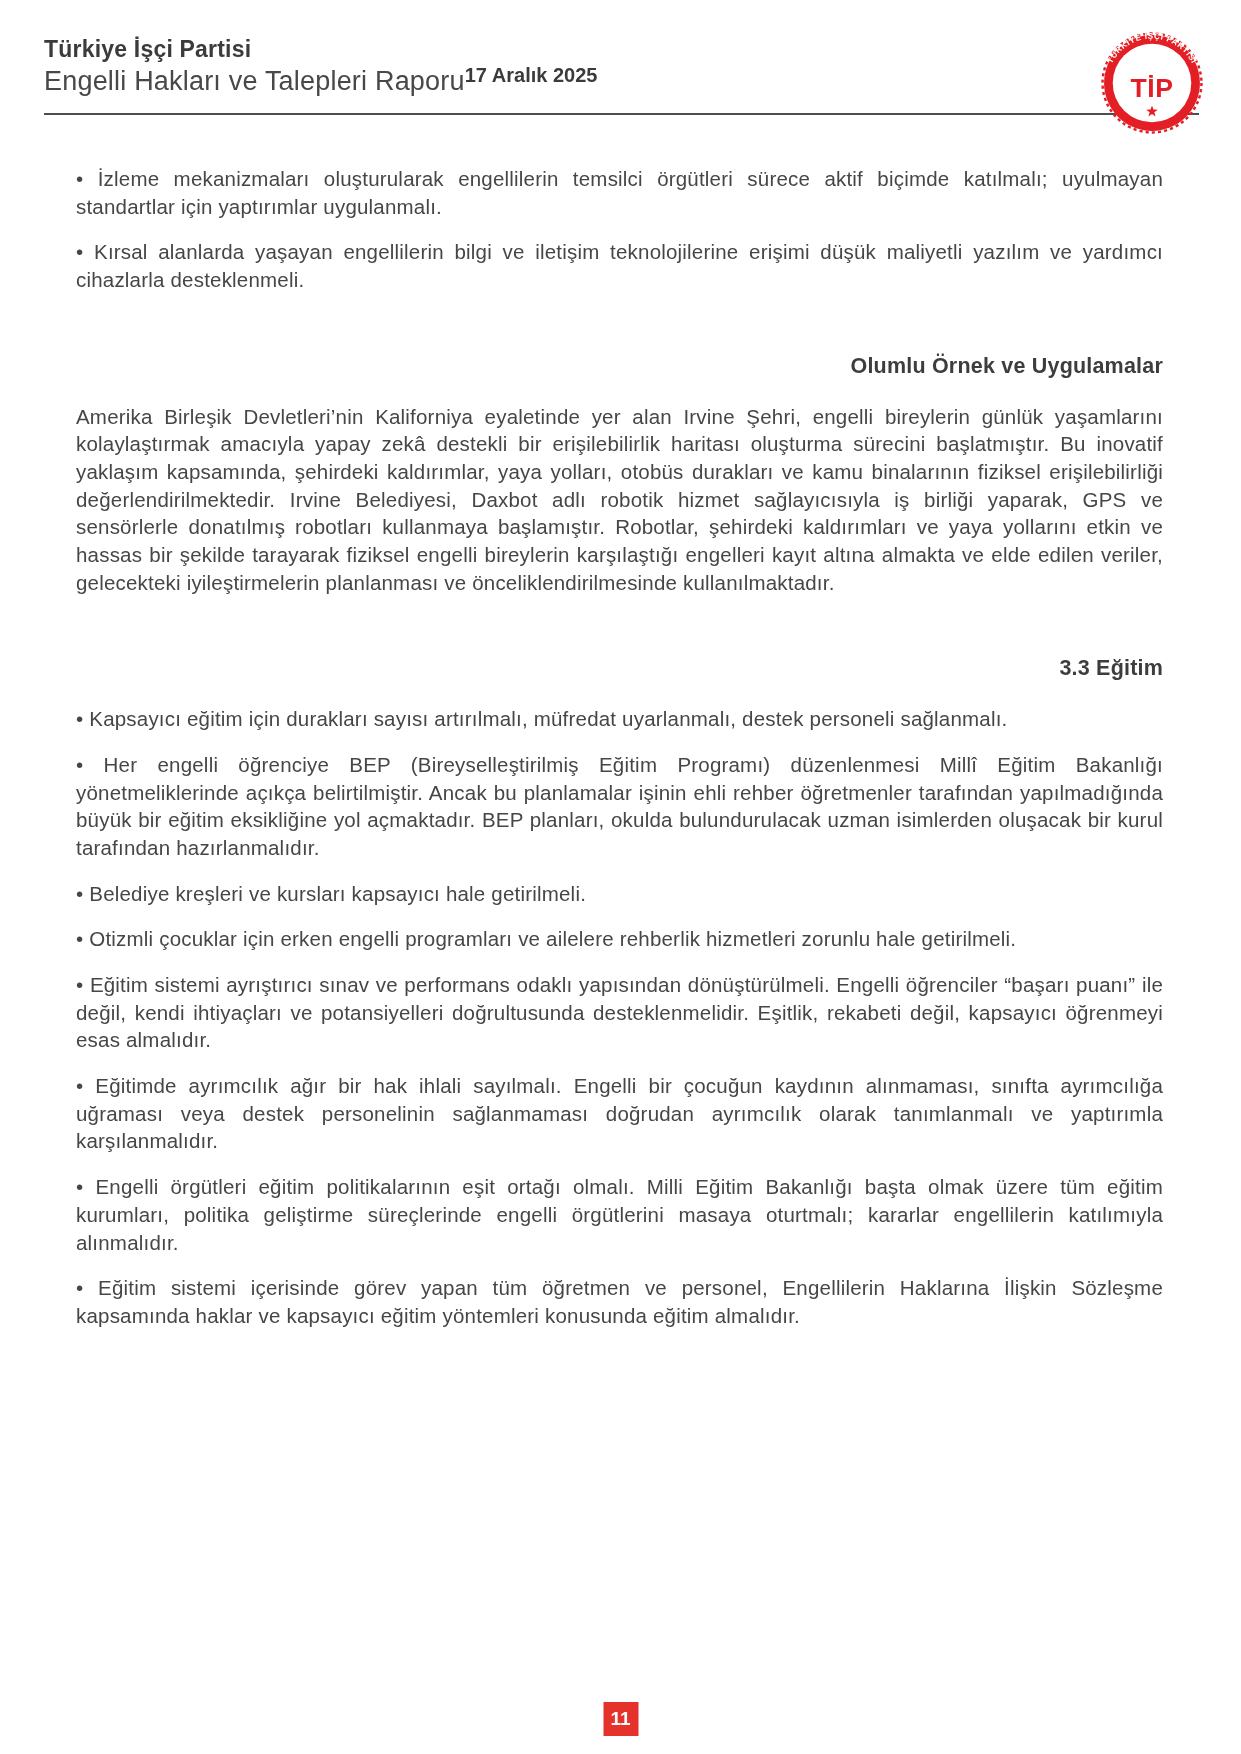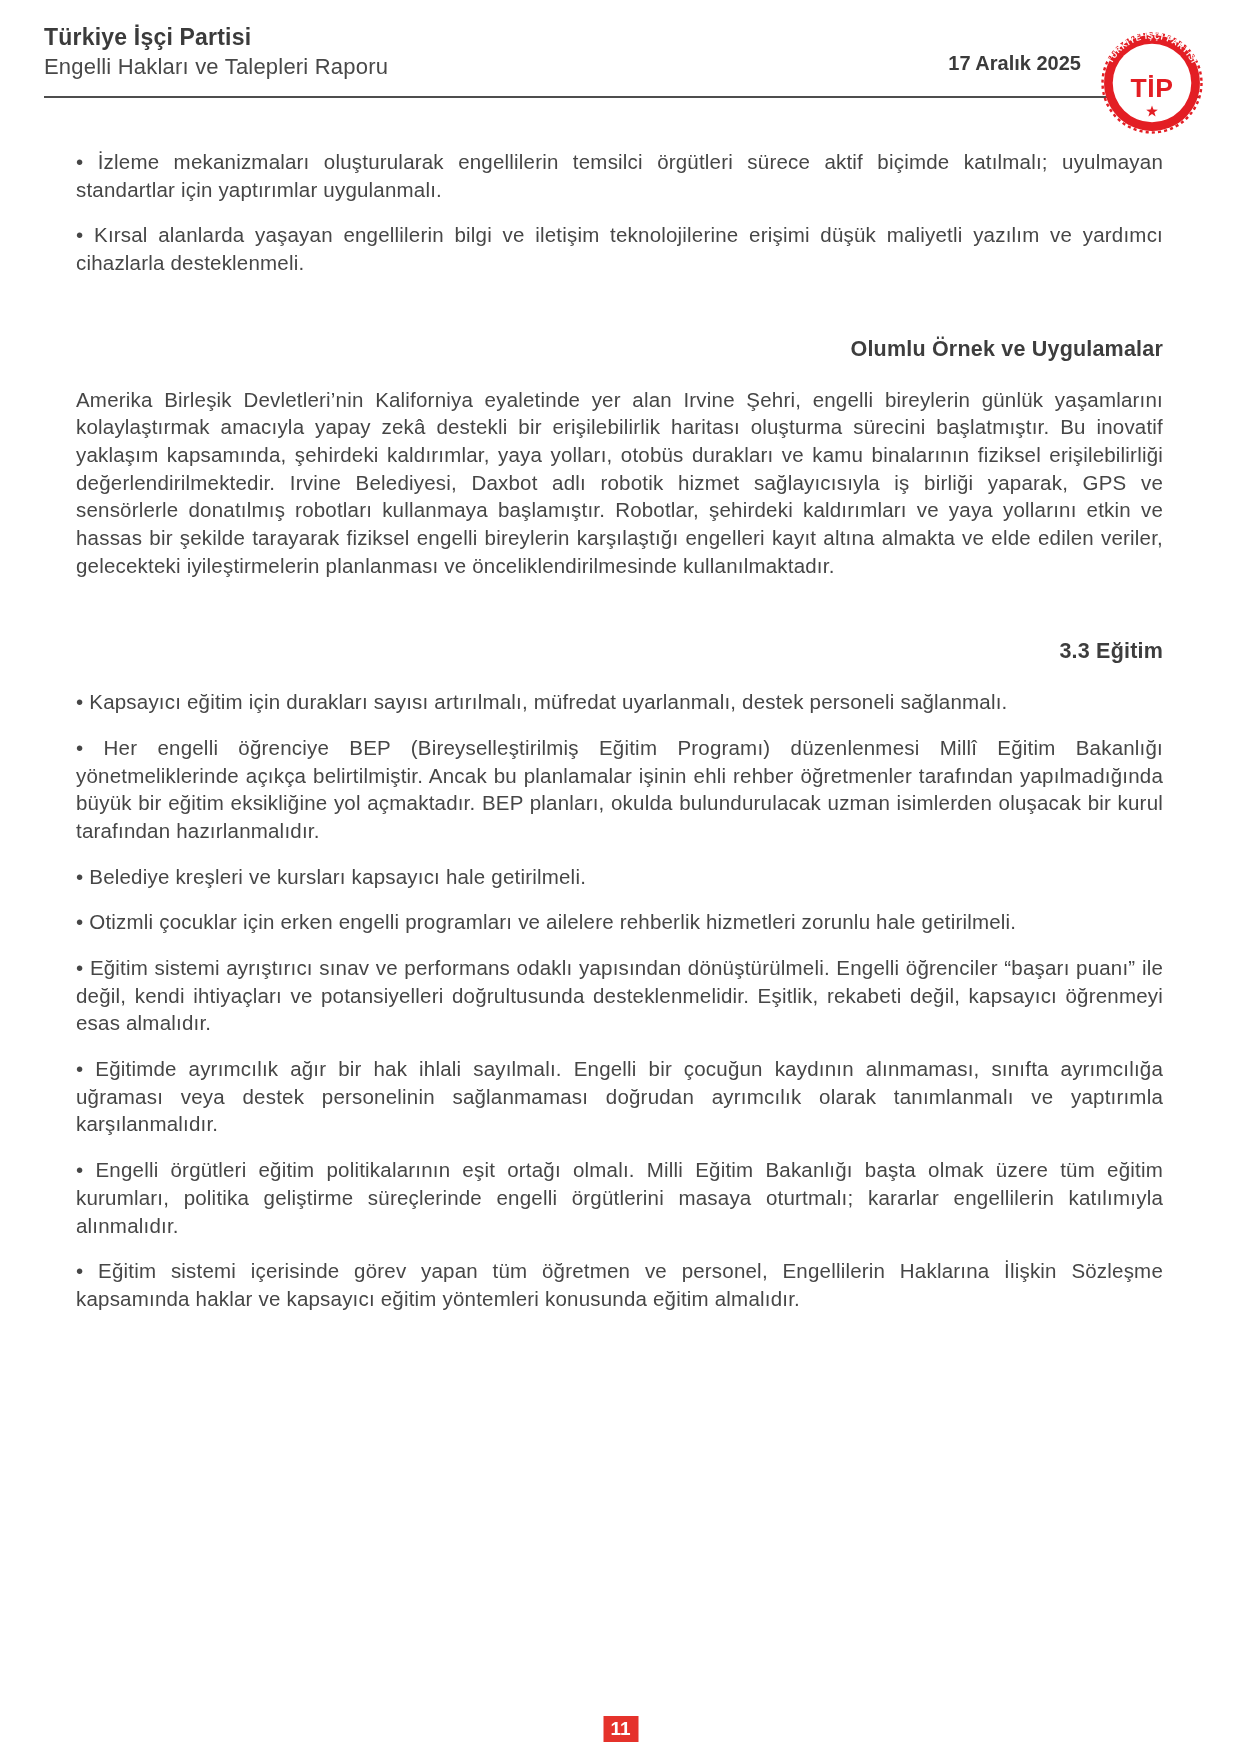--- a/index.html
+++ b/index.html
@@ -10,33 +10,32 @@
     margin: 0 auto;
     background: #ffffff;
     font-family: "Liberation Sans", sans-serif;
     color: #454545;
     overflow: hidden;
     box-sizing: border-box;
   }
   
   .header {
     display: flex;
-    justify-content: space-between;
     align-items: flex-start;
-    padding: 24px 160px 0 44px;
+    padding: 36px 160px 0 44px;
   }
   .party-name {
     font-size: 23px;
     font-weight: bold;
     color: #3b3b3b;
     letter-spacing: 0.2px;
     margin-bottom: 3px;
   }
   .report-title {
-    font-size: 22px;
+    font-size: 27px;
     color: #484848;
     letter-spacing: 0.2px;
   }
   .header-date {
     font-size: 20px;
     font-weight: bold;
     color: #3b3b3b;
     margin-top: 28px;
     white-space: nowrap;
   }
@@ -67,24 +66,24 @@
     font-size: 21.5px;
     font-weight: bold;
     color: #3d3d3d;
     margin: 58px 0 22px 0;
     text-align: right;
   }
   
   .page-number {
     position: absolute;
     left: 50%;
-    bottom: 12px;
+    bottom: 18px;
     transform: translateX(-50%);
     width: 35px;
-    height: 26px;
+    height: 34px;
     background: #e5322b;
     color: #ffffff;
     font-size: 19px;
     font-weight: bold;
     display: flex;
     align-items: center;
     justify-content: center;
   }
 </style>
 </head>

